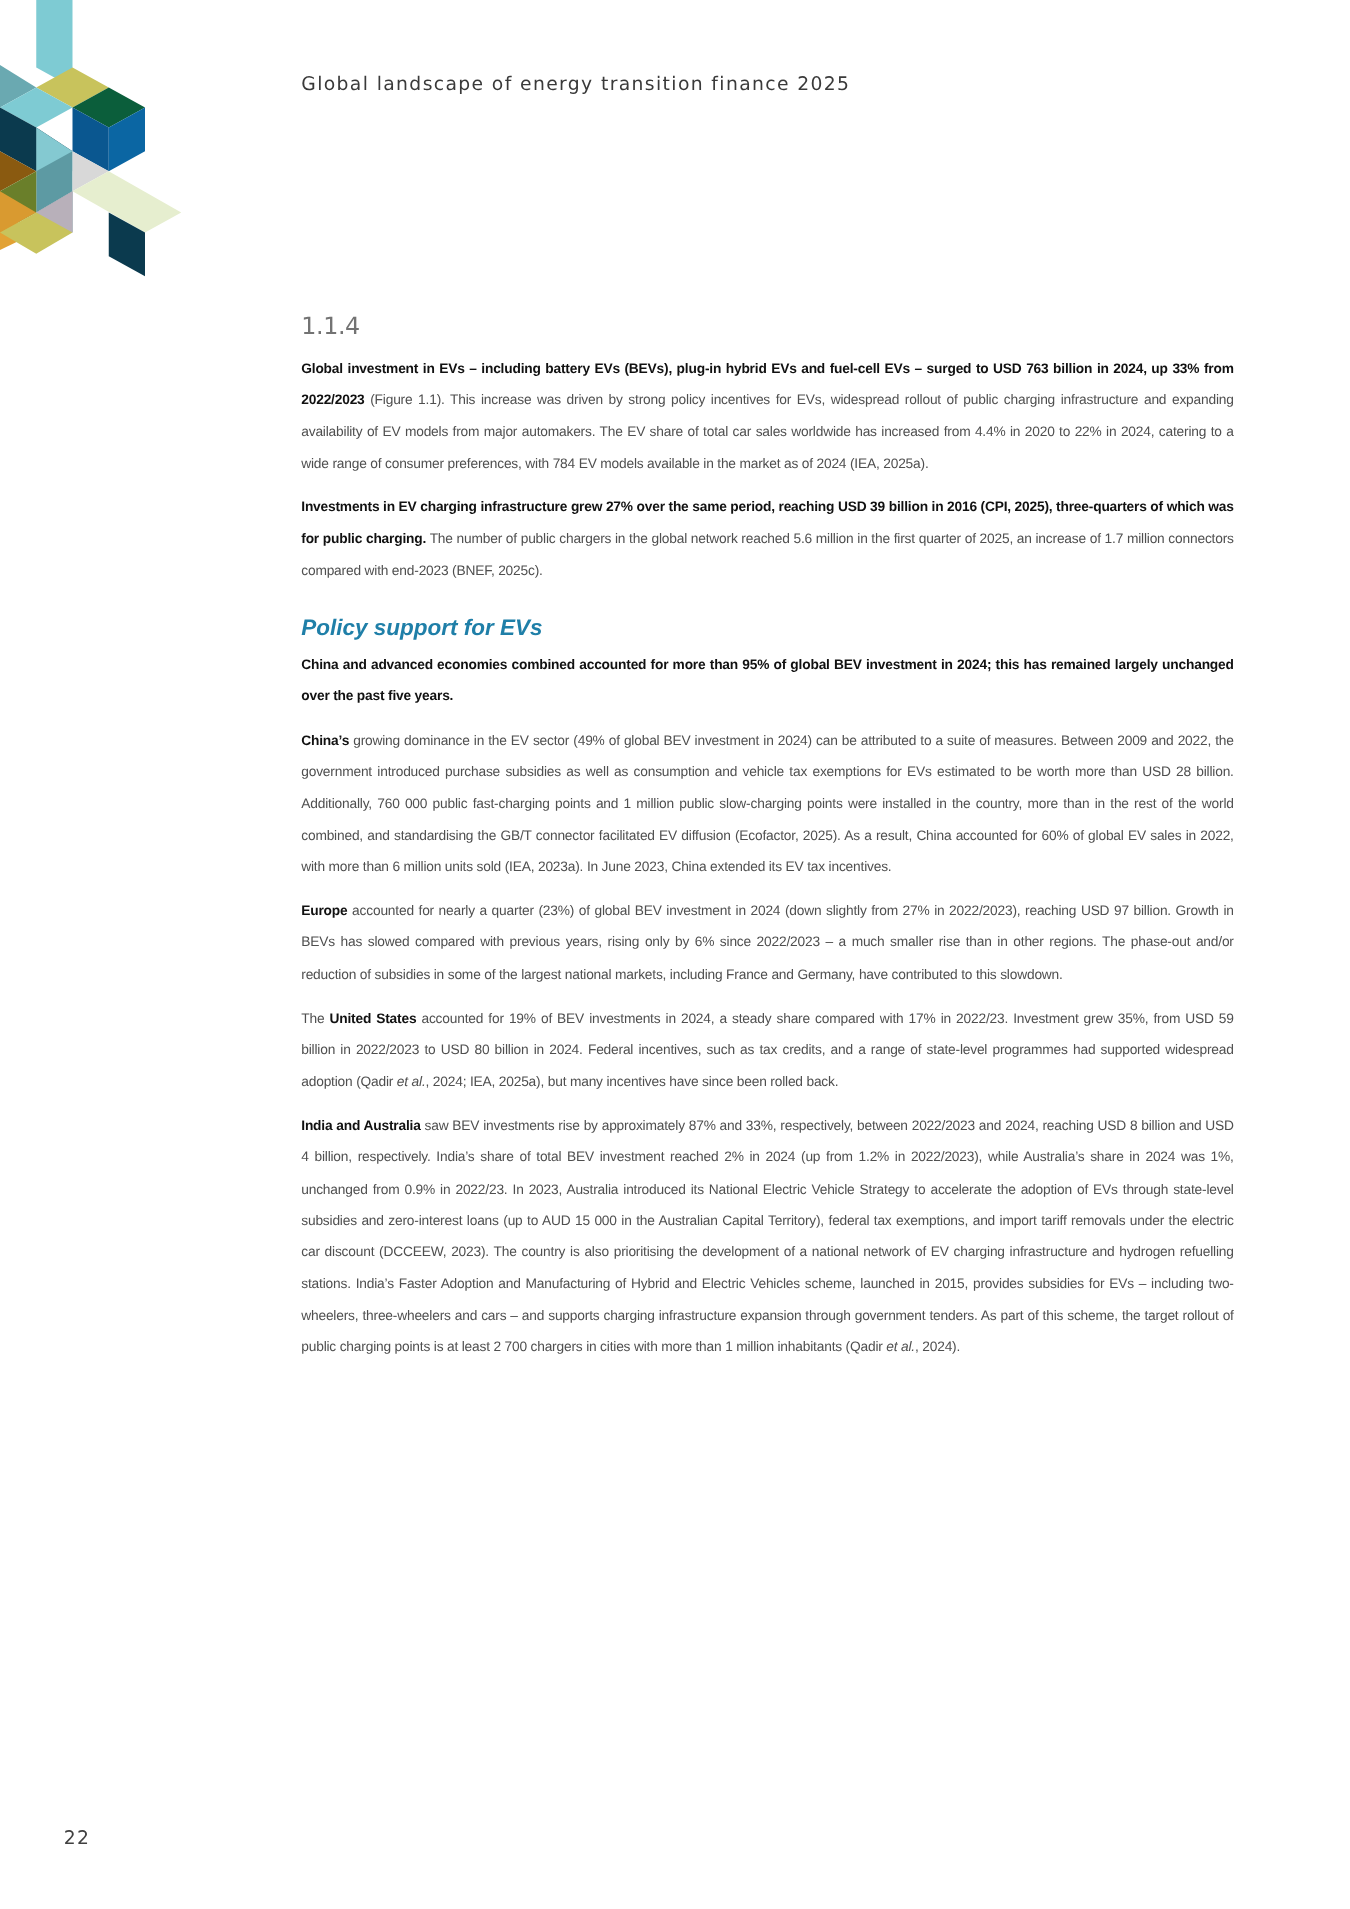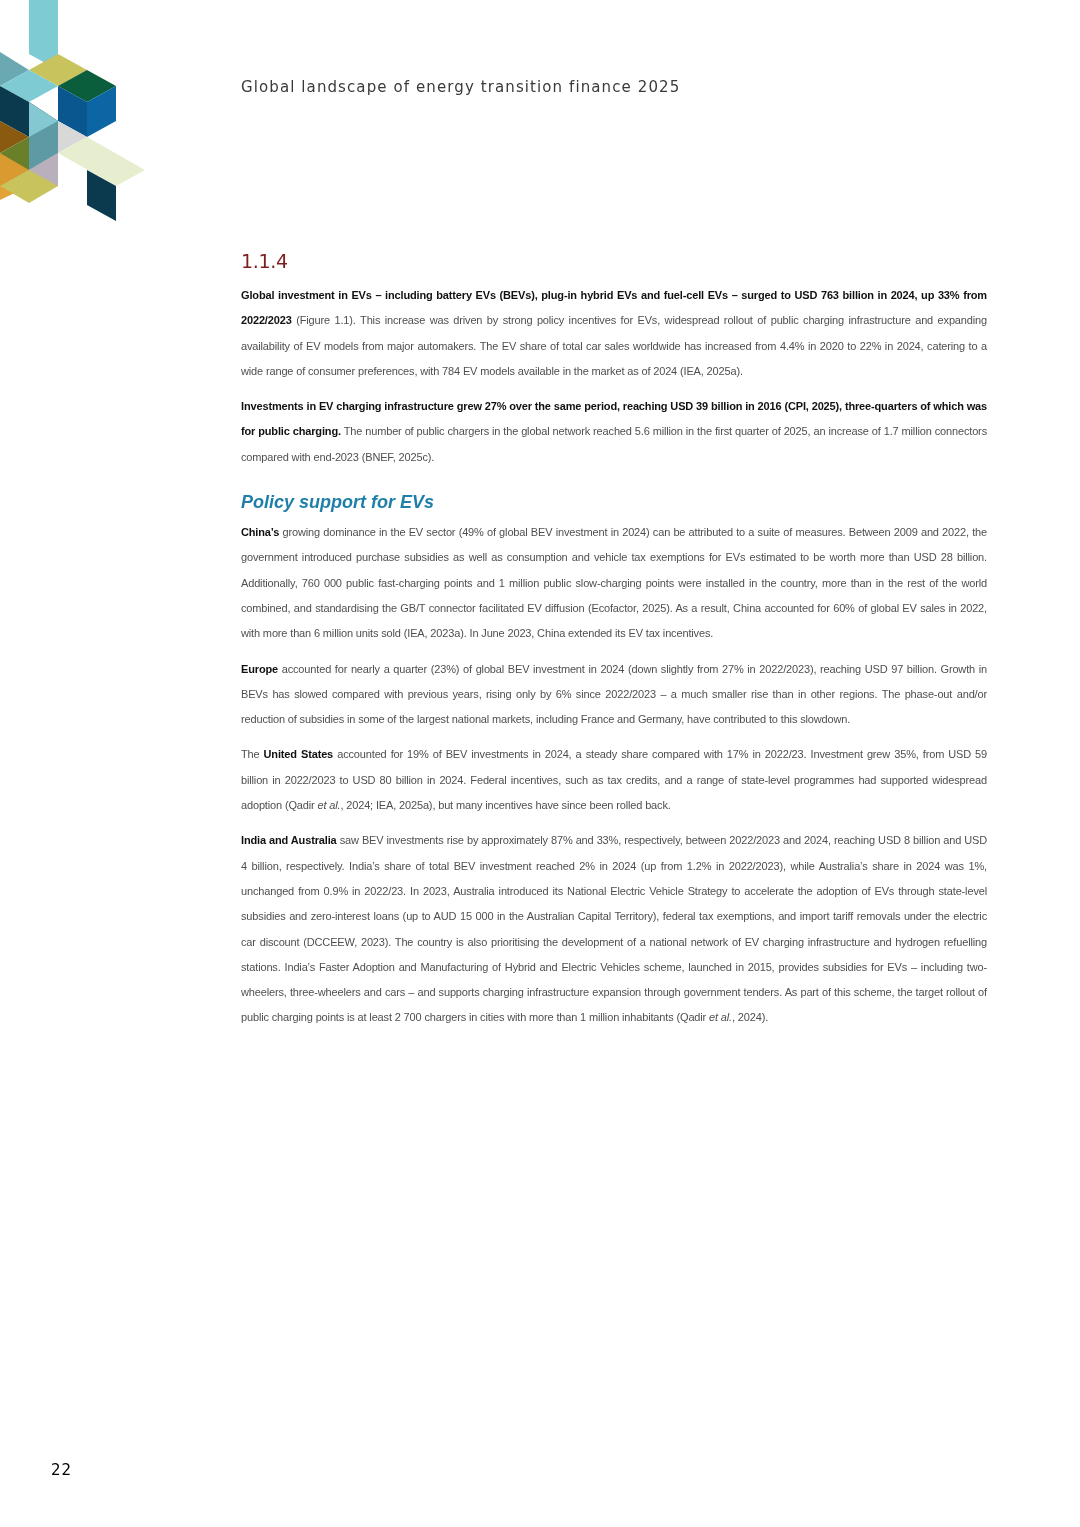--- a/index.html
+++ b/index.html
@@ -1,32 +1,32 @@
 <!DOCTYPE html>
 <html><head>
 <meta charset="utf-8">
 <style>
   html, body { margin: 0; padding: 0; background: #ffffff; }
   body { width: 1080px; height: 1527px; position: relative; overflow: hidden;
          font-family: "Liberation Sans", "DejaVu Sans", sans-serif; color: #4a4a4a; }
   .deco { position: absolute; left: 0; top: 0; width: 150px; height: 225px; }
   .running-header { position: absolute; left: 241px; top: 58px; font-size: 15px;
-         letter-spacing: 1.1px; color: #3a3a3a; font-family: "DejaVu Sans", sans-serif; font-weight: normal; margin-top: 20px; }
+         letter-spacing: 1.1px; color: #3a3a3a; font-family: "DejaVu Sans", sans-serif; font-weight: normal; }
   .content { position: absolute; left: 241px; top: 248px; width: 746px; }
-  .section-heading { display: flex; color: #7f1d1d; font-size: 19px; line-height: 26px;
+  .section-heading { display: flex; color: #737373; font-size: 19px; line-height: 26px;
          margin: 0 0 9px 0; font-weight: normal; font-family: "DejaVu Sans", sans-serif; letter-spacing: -0.3px; }
   .section-number { width: 66px; flex: none; }
   p { margin: 0 0 10px 0; font-size: 11px; line-height: 25.3px; text-align: justify;
       color: #4f4f4f; letter-spacing: -0.15px; }
   p .lead, p strong { color: #111111; font-weight: bold; }
   p.bold-para { color: #111111; font-weight: bold; }
   .sub-heading { color: #1f7fa8; font-style: italic; font-weight: bold; font-size: 18px;
       line-height: 24px; margin: 20px 0 6px 0; }
   em { font-style: italic; }
-  .page-number { position: absolute; left: 51px; top: 1461px; font-size: 15px; color: #000000;
+  .page-number { position: absolute; left: 51px; top: 1461px; font-size: 15px; color: #404040;
       letter-spacing: 1px; font-family: "DejaVu Sans", sans-serif; }
 </style>
 </head>
 <body>
 
 <svg class="deco" viewBox="0 0 150 225" xmlns="http://www.w3.org/2000/svg">
 
   <polygon points="29,0 58,0 58,70 29,54" fill="#7ecbd3"></polygon>
 
   <polygon points="0,52 29,70 0,86" fill="#6aa9b1"></polygon>
@@ -75,20 +75,21 @@
   <h2 class="section-heading">
     <span class="section-number">1.1.4</span>
   </h2>
 
   <p><strong>Global investment in EVs – including battery EVs (BEVs), plug-in hybrid EVs and fuel-cell EVs – surged to USD 763 billion in 2024, up 33% from 2022/2023</strong><span> (Figure 1.1). This increase was driven by strong policy incentives for EVs, widespread rollout of public charging infrastructure and expanding availability of EV models from major automakers. The EV share of total car sales worldwide has increased from 4.4% in 2020 to 22% in 2024, catering to a wide range of consumer preferences, with 784 EV models available in the market as of 2024 (IEA, 2025a).</span></p>
 
   <p><strong>Investments in EV charging infrastructure grew 27% over the same period, reaching USD 39 billion in 2016 (CPI, 2025), three-quarters of which was for public charging.</strong><span> The number of public chargers in the global network reached 5.6 million in the first quarter of 2025, an increase of 1.7 million connectors compared with end-2023 (BNEF, 2025c).</span></p>
 
   <div class="sub-heading">Policy support for EVs</div>
 
+  <p class="bold-para">China and advanced economies combined accounted for more than 95% of global BEV investment in 2024; this has remained largely unchanged over the past five years.</p>
 
   <p><strong>China’s</strong><span> growing dominance in the EV sector (49% of global BEV investment in 2024) can be attributed to a suite of measures. Between 2009 and 2022, the government introduced purchase subsidies as well as consumption and vehicle tax exemptions for EVs estimated to be worth more than USD 28 billion. Additionally, 760 000 public fast-charging points and 1 million public slow-charging points were installed in the country, more than in the rest of the world combined, and standardising the GB/T connector facilitated EV diffusion (Ecofactor, 2025). As a result, China accounted for 60% of global EV sales in 2022, with more than 6 million units sold (IEA, 2023a). In June 2023, China extended its EV tax incentives.</span></p>
 
   <p><strong>Europe</strong><span> accounted for nearly a quarter (23%) of global BEV investment in 2024 (down slightly from 27% in 2022/2023), reaching USD 97 billion. Growth in BEVs has slowed compared with previous years, rising only by 6% since 2022/2023 – a much smaller rise than in other regions. The phase-out and/or reduction of subsidies in some of the largest national markets, including France and Germany, have contributed to this slowdown.</span></p>
 
   <p><span>The </span><strong>United States</strong><span> accounted for 19% of BEV investments in 2024, a steady share compared with 17% in 2022/23. Investment grew 35%, from USD 59 billion in 2022/2023 to USD 80 billion in 2024. Federal incentives, such as tax credits, and a range of state-level programmes had supported widespread adoption (Qadir </span><em>et al.</em><span>, 2024; IEA, 2025a), but many incentives have since been rolled back.</span></p>
 
   <p><strong>India and Australia</strong><span> saw BEV investments rise by approximately 87% and 33%, respectively, between 2022/2023 and 2024, reaching USD 8 billion and USD 4 billion, respectively. India’s share of total BEV investment reached 2% in 2024 (up from 1.2% in 2022/2023), while Australia’s share in 2024 was 1%, unchanged from 0.9% in 2022/23. In 2023, Australia introduced its National Electric Vehicle Strategy to accelerate the adoption of EVs through state-level subsidies and zero-interest loans (up to AUD 15 000 in the Australian Capital Territory), federal tax exemptions, and import tariff removals under the electric car discount (DCCEEW, 2023). The country is also prioritising the development of a national network of EV charging infrastructure and hydrogen refuelling stations. India’s Faster Adoption and Manufacturing of Hybrid and Electric Vehicles scheme, launched in 2015, provides subsidies for EVs – including two-wheelers, three-wheelers and cars – and supports charging infrastructure expansion through government tenders. As part of this scheme, the target rollout of public charging points is at least 2 700 chargers in cities with more than 1 million inhabitants (Qadir </span><em>et al.</em><span>, 2024).</span></p>
 
 </div>

